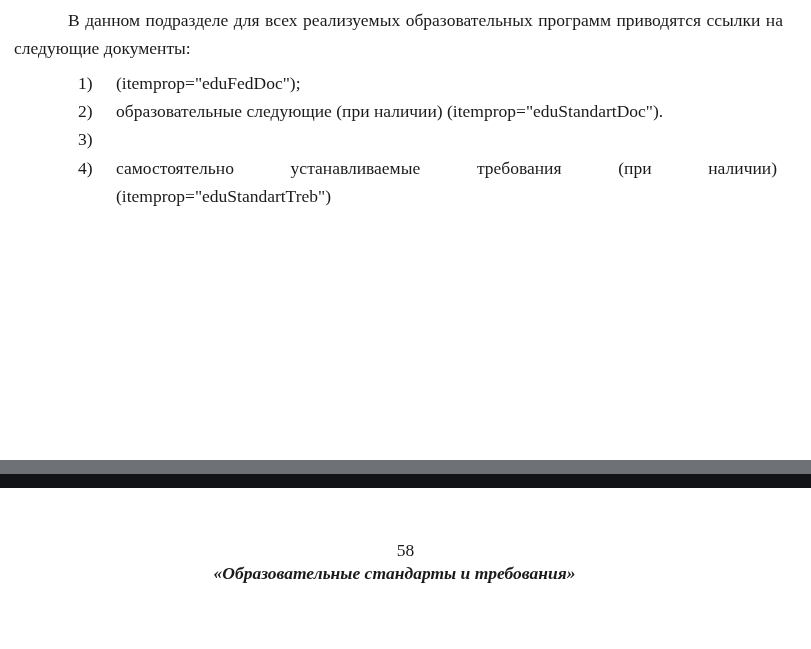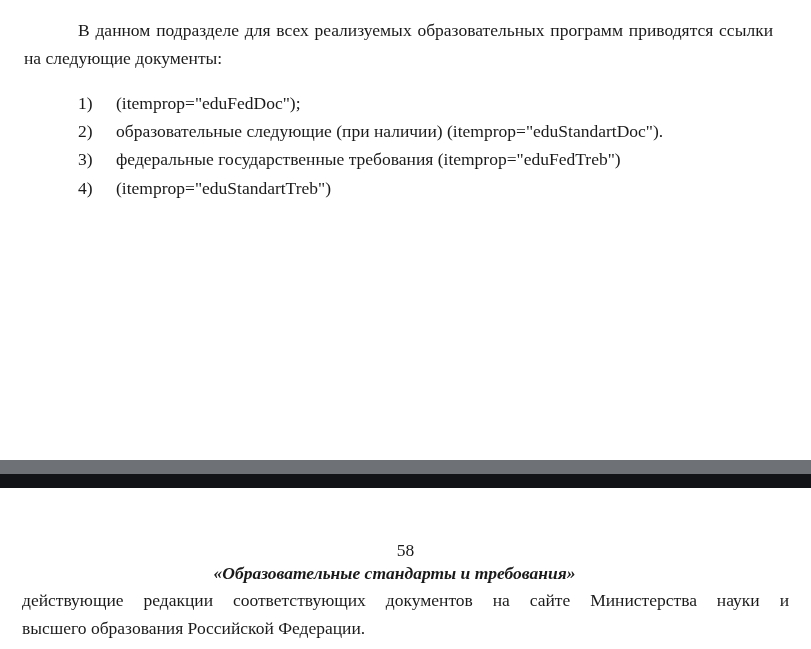--- a/index.html
+++ b/index.html
@@ -24,21 +24,21 @@
     position: absolute;
     left: 0;
     top: 0;
     width: 811px;
   }
   .para {
     font-size: 17.5px;
     line-height: 1.62;
     text-align: justify;
     text-justify: inter-word;
-    margin: 16px;
+    margin: 6px;
     padding: 0 22px 0 8px;
   }
   .para.indent {
     text-indent: 54px;
   }
   .list {
     margin: 0;
     padding: 0;
     list-style: none;
   }
@@ -132,42 +132,36 @@
 
       <li class="list-item">
         <span class="list-marker">2)</span>
         <span class="list-text">
           <span class="lastline">образовательные следующие (при наличии) (itemprop="eduStandartDoc").</span>
         </span>
       </li>
 
       <li class="list-item">
         <span class="list-marker">3)</span>
-        <span class="list-text">
-          <span class="lastline">федеральные государственные требования (itemprop="eduFedTreb")</span>
-        </span>
       </li>
 
       <li class="list-item">
         <span class="list-marker">4)</span>
         <span class="list-text">
+          <span class="jline">самостоятельно устанавливаемые требования (при наличии)</span>
           <span class="lastline">(itemprop="eduStandartTreb")</span>
         </span>
       </li>
 
     </ul>
 
 
   </div>
 
   <div class="divider-band band-grey" style="top:460px; height:14px;"></div>
   <div class="divider-band band-dark" style="top:474px; height:14px;"></div>
 
   <div class="page-number" style="top:540px;">58</div>
 
   <div class="centered-heading" style="top:563px;">«Образовательные стандарты и требования»</div>
 
-  <div class="bottom-block" style="top:586px;">
-    <div class="bottom-line">действующие редакции соответствующих документов на сайте Министерства науки и</div>
-    <div class="bottom-line last">высшего образования Российской Федерации.</div>
-  </div>
 
 </div>
 
 </body></html>

